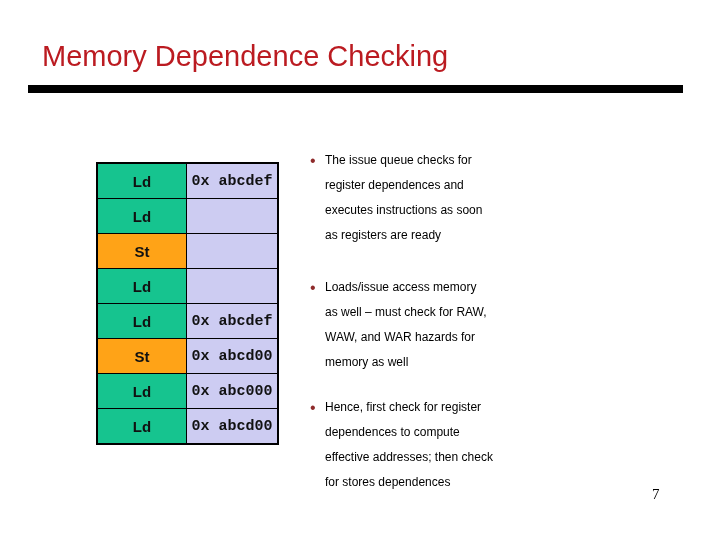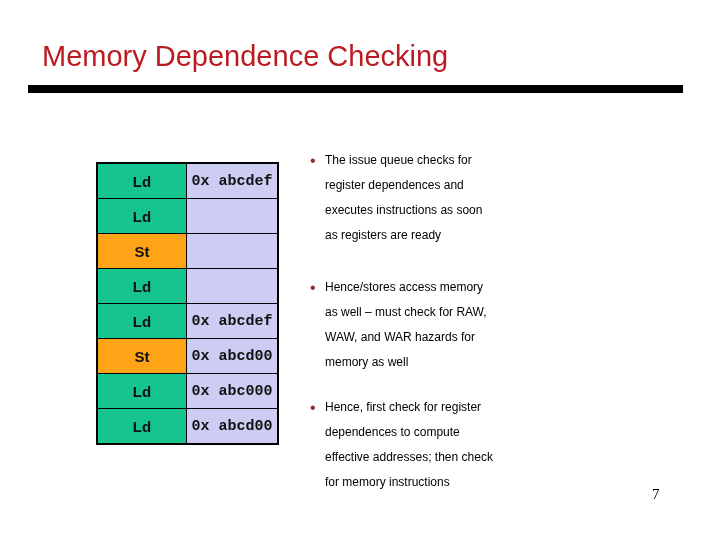--- a/index.html
+++ b/index.html
@@ -112,29 +112,29 @@
   <div class="bullet b1">
     <span class="marker">•</span>
     <span class="btext">The issue queue checks for
 register dependences and
 executes instructions as soon
 as registers are ready</span>
   </div>
 
   <div class="bullet b2">
     <span class="marker">•</span>
-    <span class="btext">Hence/stores access memory
+    <span class="btext">Loads/issue access memory
 as well – must check for RAW,
 WAW, and WAR hazards for
 memory as well</span>
   </div>
 
   <div class="bullet b3">
     <span class="marker">•</span>
     <span class="btext">Hence, first check for register
 dependences to compute
 effective addresses; then check
-for memory instructions</span>
+for stores dependences</span>
   </div>
 
   <div class="pagenum">7</div>
 
 </div>
 
 </body></html>

